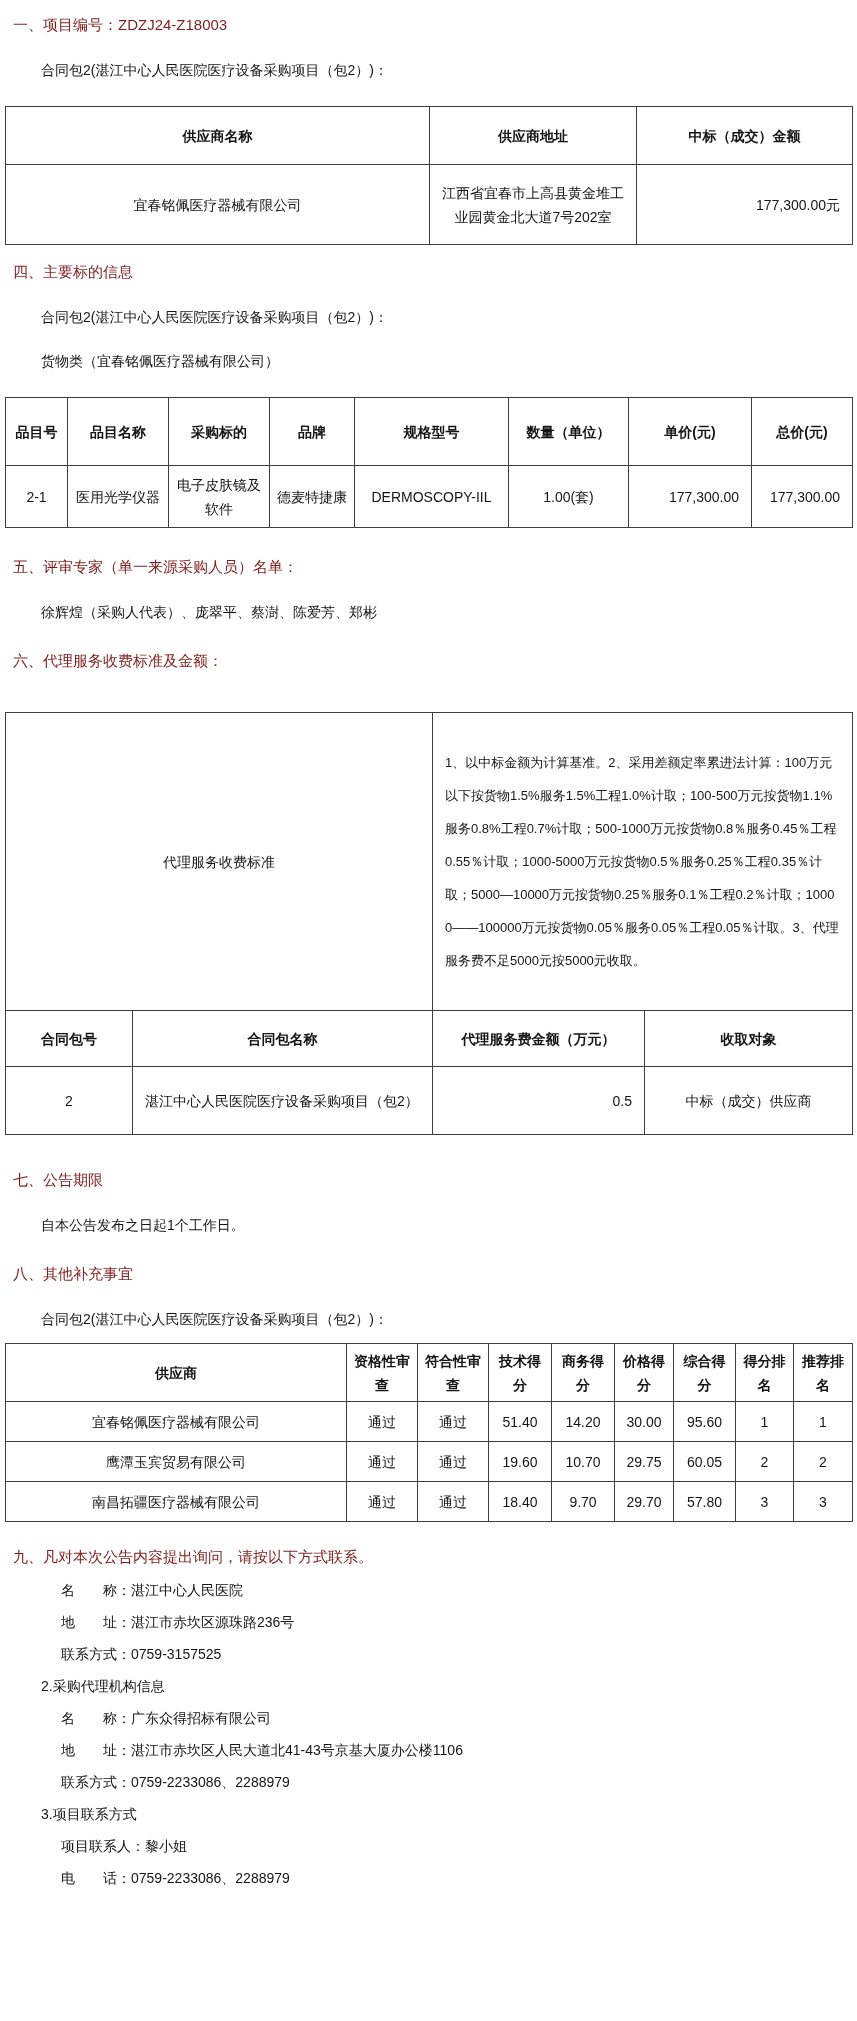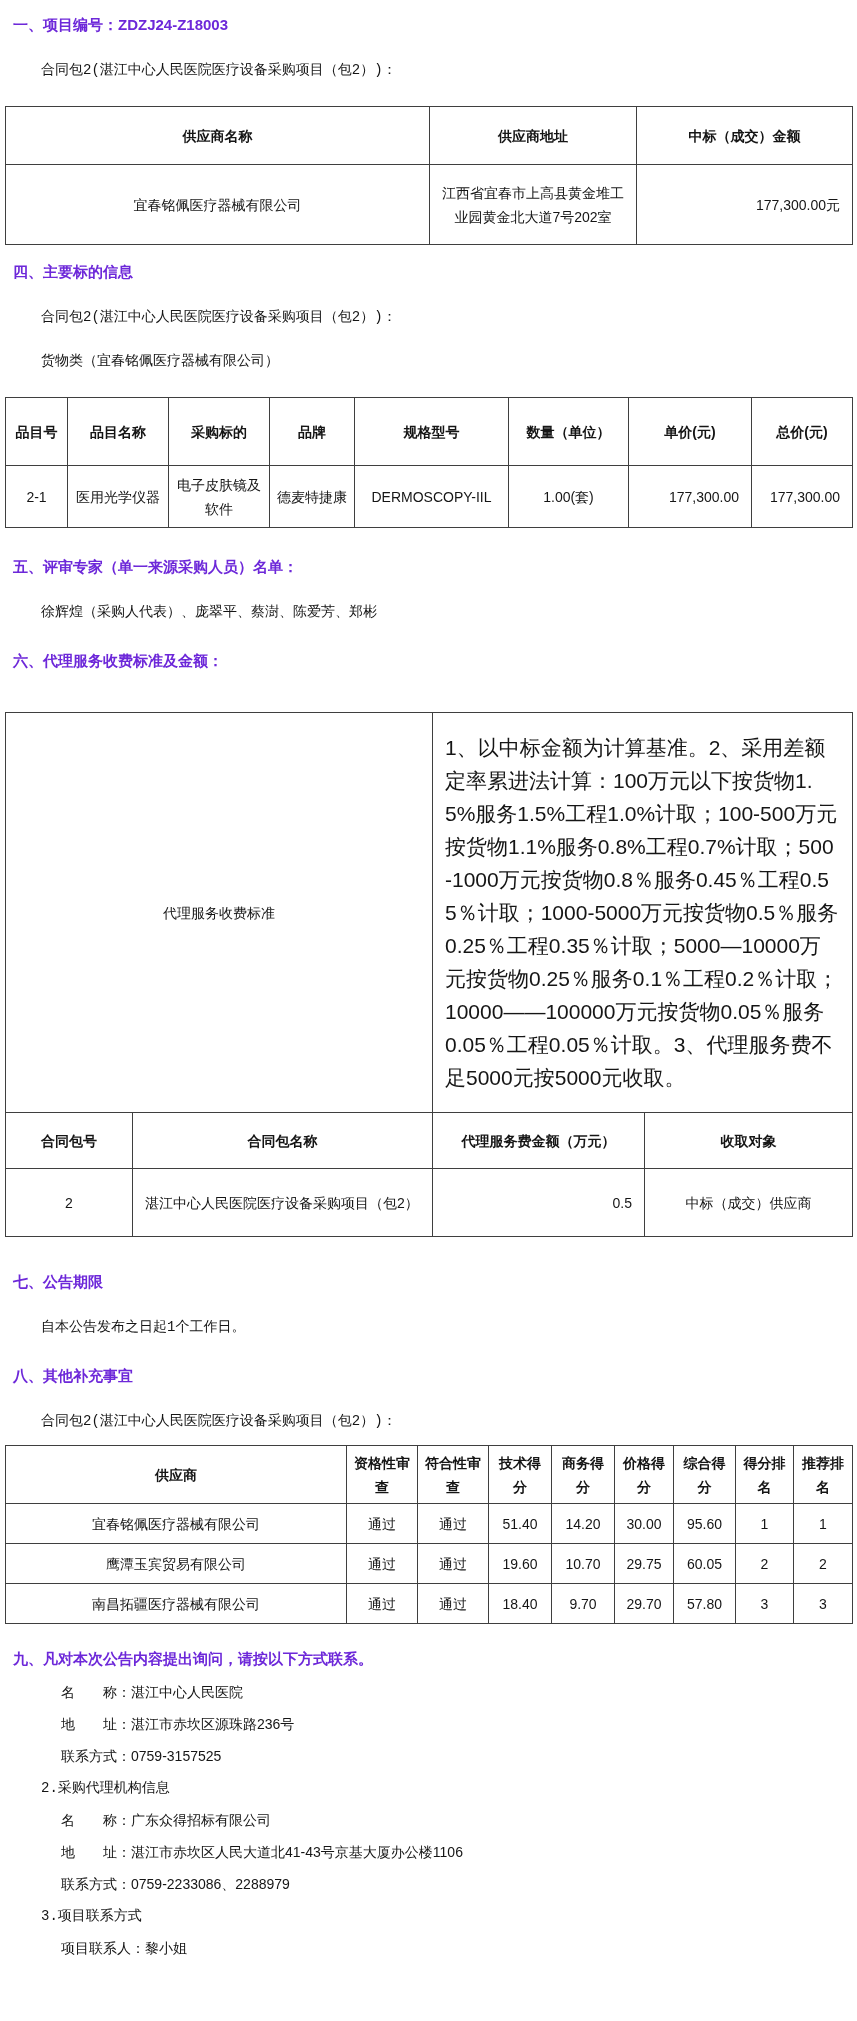--- a/index.html
+++ b/index.html
@@ -3,26 +3,26 @@
 <meta charset="utf-8">
 <style>
   html,body{margin:0;padding:0;background:#fff;}
   body{
     width:857px;min-height:2021px;color:#151515;
     font-family:"Liberation Sans","DejaVu Sans",sans-serif;
     font-size:14px;line-height:20px;
   }
   .page{padding:14px 5px 24px 5px;box-sizing:border-box;}
   .sec-heading{
-    font-size:15px;font-weight:bold;color:#6d28d9;
+    font-size:15px;font-weight:normal;color:#7f1d1d;
     padding-left:8px;margin:0;line-height:22px;
   }
   .mt-top{margin-top:0;}
   .mt-sec{margin-top:30px;}
-  .indent1{padding-left:36px;margin:0;line-height:20px;font-size:14px;font-family:Liberation Mono, monospace;}
+  .indent1{padding-left:36px;margin:0;line-height:20px;font-size:14px;}
   .indent2{padding-left:56px;margin:0;line-height:20px;font-size:14px;}
   .para-gap{margin-top:24px;}
   .para-gap-sm{margin-top:24px;}
   table{
     border-collapse:collapse;table-layout:fixed;width:847px;
     margin-left:0;font-size:14px;color:#151515;
   }
   th,td{
     border:1px solid #3f3f3f;vertical-align:middle;text-align:center;
     padding:4px 6px;word-break:break-all;box-sizing:border-box;
@@ -31,21 +31,21 @@
   td{line-height:24px;}
   .tbl-gap{margin-top:26px;padding-left:12px;}
   .t1-head{height:58px;}
   .t1-row{height:80px;}
   .amount-cell{text-align:right;padding-right:12px;}
   .t2-head{height:68px;}
   .t2-row{height:62px;}
   .t3-fee-row{height:298px;}
   .t3-fee-label{font-weight:normal;}
   .t3-fee-text{
-    text-align:left;font-size:21px;line-height:33px;
+    text-align:left;font-size:13px;line-height:33px;
     padding:18px 12px;vertical-align:middle;
   }
   .t3-head{height:56px;}
   .t3-row{height:68px;}
   .t3-name-cell{text-align:left;padding-left:12px;}
   .t4-head{height:58px;}
   .t4-row{height:40px;}
   .contact-line{margin-top:12px;}
 </style>
 </head>
@@ -221,14 +221,15 @@
   <p class="indent2 contact-line">地　　址：湛江市赤坎区源珠路236号</p>
   <p class="indent2 contact-line">联系方式：0759-3157525</p>
 
   <p class="indent1 contact-line">2.采购代理机构信息</p>
   <p class="indent2 contact-line">名　　称：广东众得招标有限公司</p>
   <p class="indent2 contact-line">地　　址：湛江市赤坎区人民大道北41-43号京基大厦办公楼1106</p>
   <p class="indent2 contact-line">联系方式：0759-2233086、2288979</p>
 
   <p class="indent1 contact-line">3.项目联系方式</p>
   <p class="indent2 contact-line">项目联系人：黎小姐</p>
+  <p class="indent2 contact-line">电　　话：0759-2233086、2288979</p>
 
 </div>
 
 </body></html>

